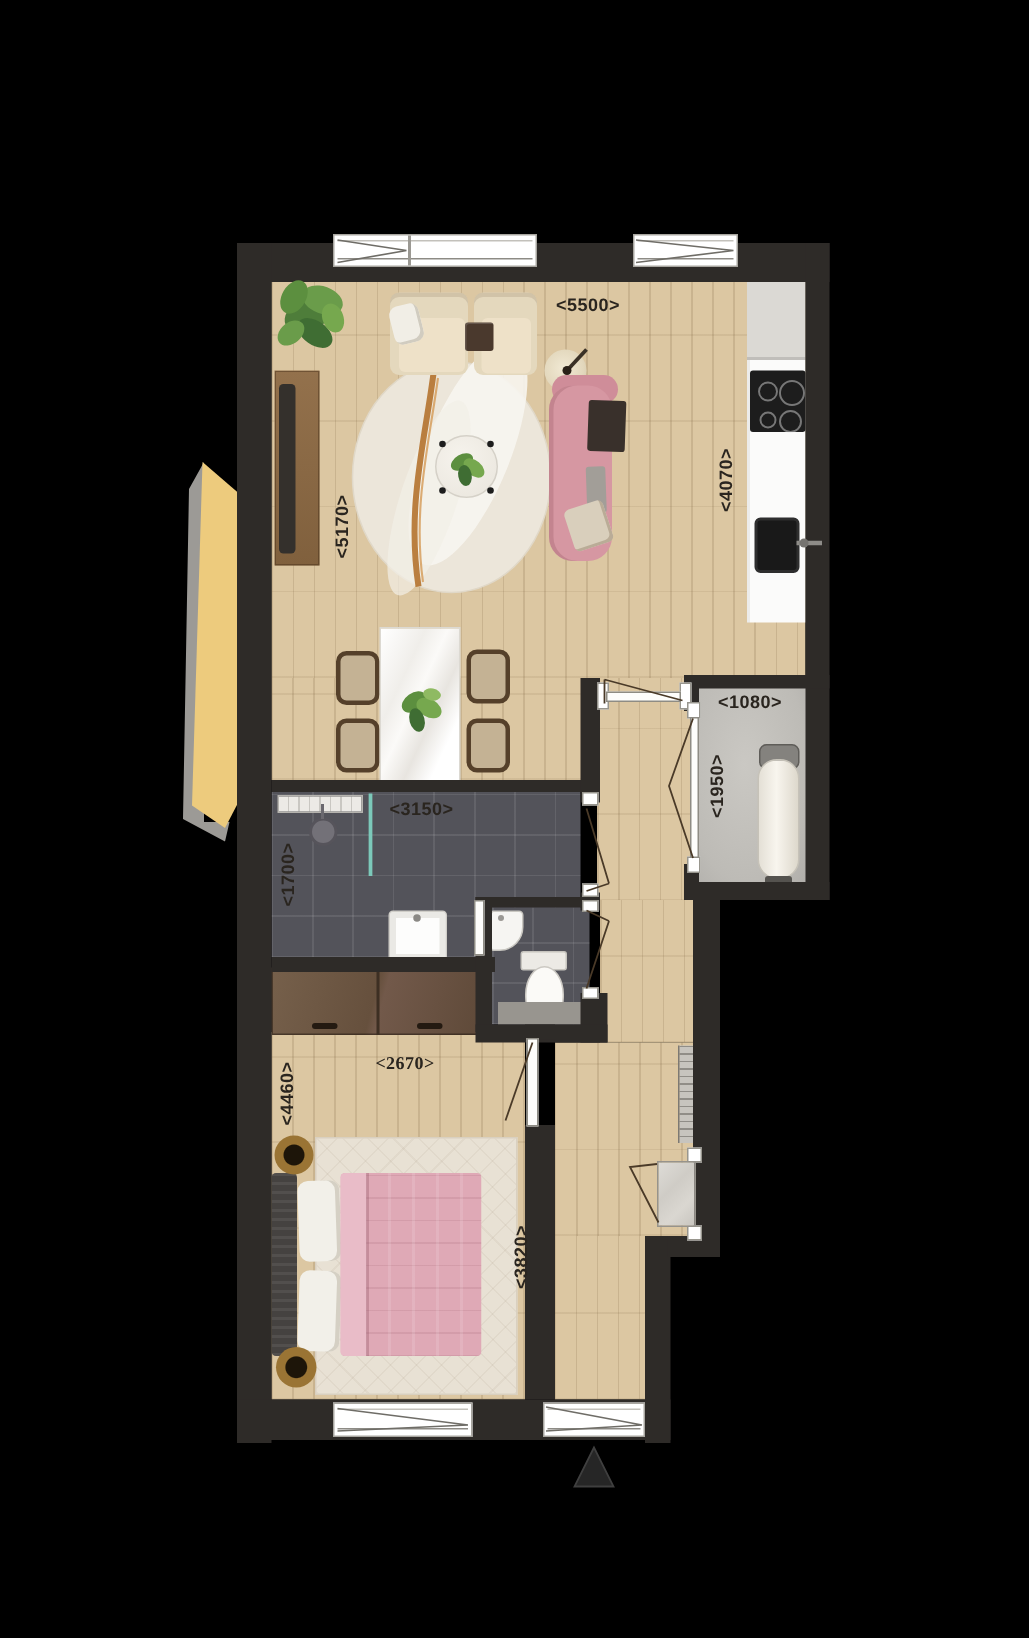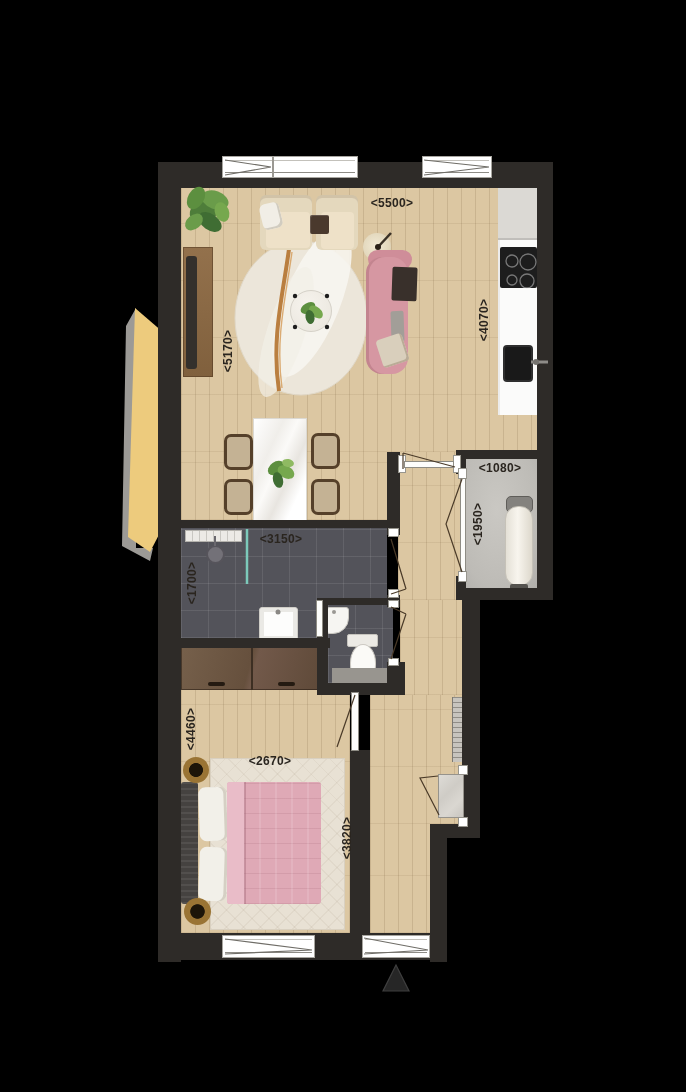--- a/index.html
+++ b/index.html
@@ -229,17 +229,17 @@
     <polygon points="396,965 383,991 409,991" fill="#262626" stroke="#3f3f3f" stroke-width="1.2"></polygon>
   </svg>
 
   <div class="dim" style="left:392px;top:203px;">&lt;5500&gt;</div>
   <div class="dim v" style="left:228px;top:351px;">&lt;5170&gt;</div>
   <div class="dim v" style="left:484px;top:320px;">&lt;4070&gt;</div>
   <div class="dim" style="left:500px;top:468px;">&lt;1080&gt;</div>
   <div class="dim v" style="left:478px;top:524px;">&lt;1950&gt;</div>
   <div class="dim" style="left:281px;top:539px;">&lt;3150&gt;</div>
   <div class="dim v" style="left:192px;top:583px;">&lt;1700&gt;</div>
-  <div class="dim" style="left:270px;top:761px;">&lt;2670&gt;</div>
+  <div class="dim" style="left:270px;top:709px;font-family:Liberation Serif, serif;">&lt;2670&gt;</div>
   <div class="dim v" style="left:191px;top:729px;">&lt;4460&gt;</div>
   <div class="dim v" style="left:347px;top:838px;">&lt;3820&gt;</div>
 
 </div>
 
 </body></html>

